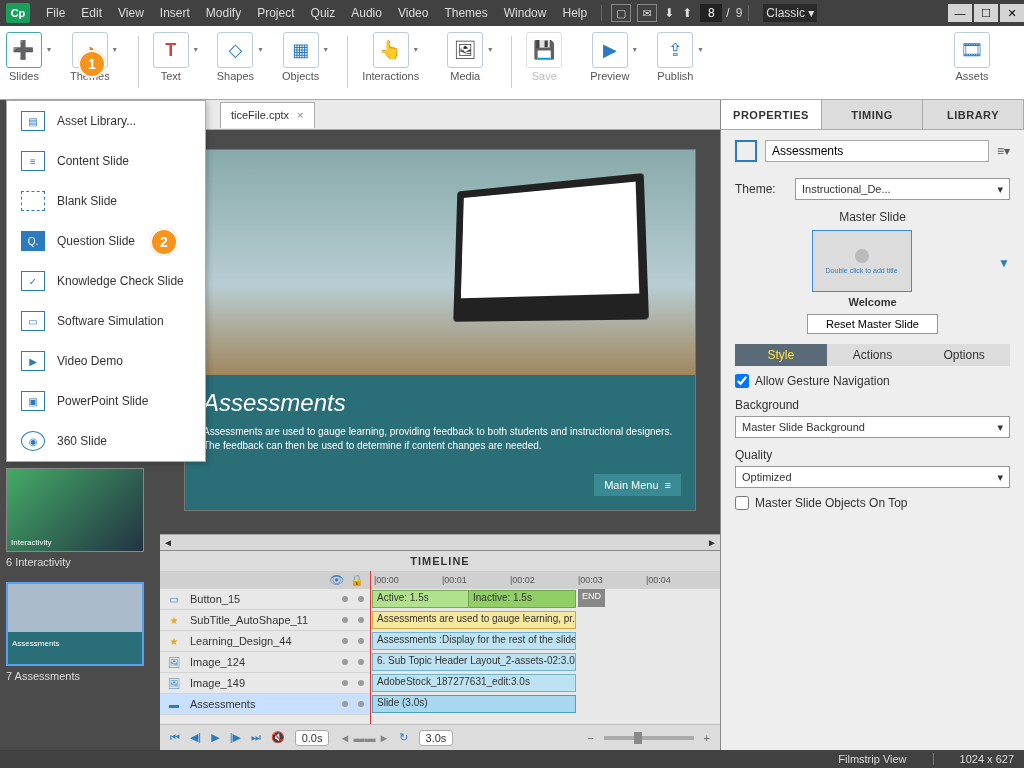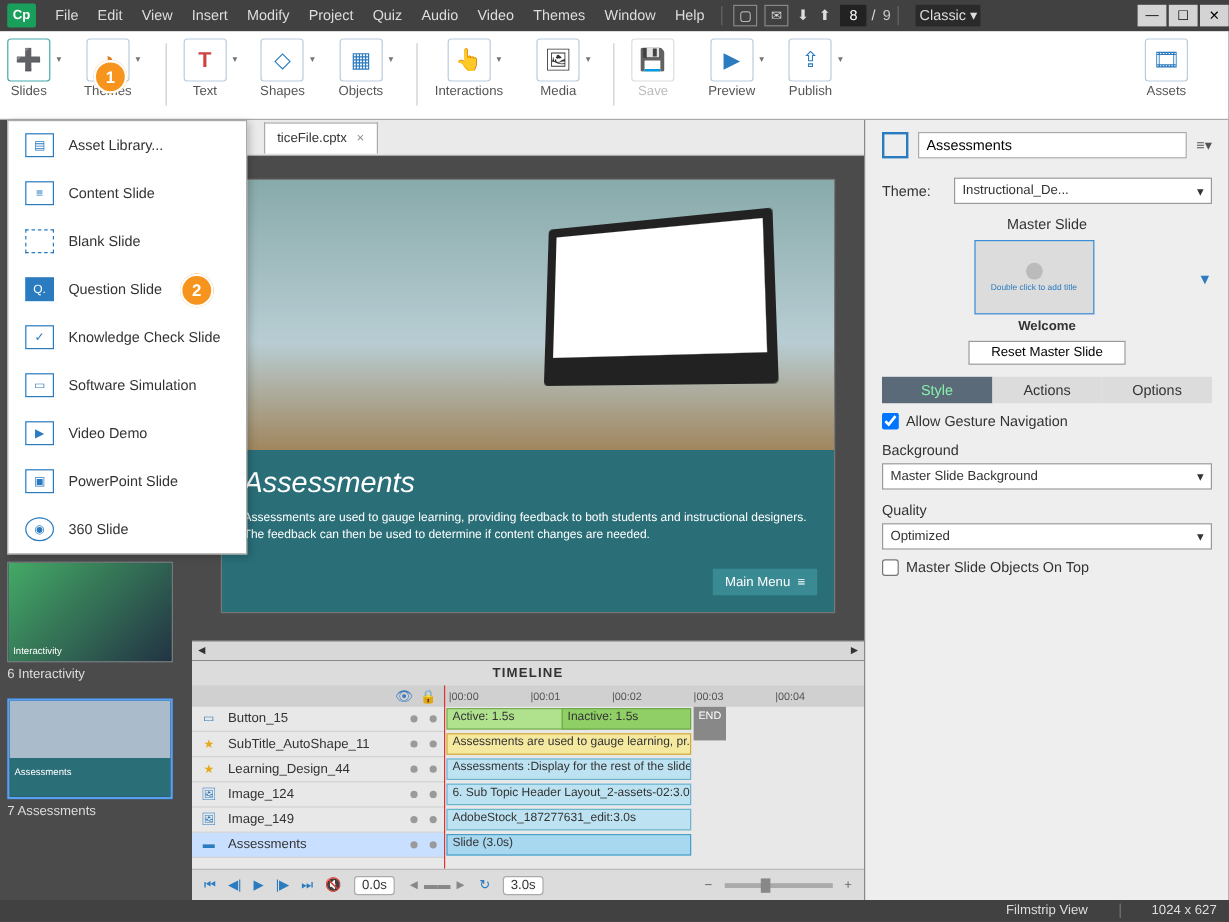--- a/index.html
+++ b/index.html
@@ -79,21 +79,21 @@
 .tl-right { flex:1; position:relative; overflow:hidden; }
 .tl-ruler { height:18px; background:#d0d0d0; display:flex; align-items:center; font-size:9px; color:#555; position:relative;padding-left:48px; }
 .tl-ruler span { position:absolute; }
 .playhead { position:absolute; left:0; top:0; bottom:0; width:1px; background:#d33; z-index:5; }
 .bar { position:absolute; height:18px; border:1px solid #7a9; font-size:10px; padding:1px 4px; overflow:hidden; white-space:nowrap; }
 .bar.green { background:#b0e18c; border-color:#7aab58; }
 .bar.green2 { background:#8fcf66; border-color:#6fa84d; }
 .bar.yellow { background:#f5e9a0; border-color:#cfa93e; }
 .bar.blue { background:#bde3f2; border-color:#6fb3cf; }
 .bar.slideblue { background:#a8d8f0; border-color:#4a9fc8; }
-.end-mark { position:absolute; top:18px; height:28px; background:#888; color:#fff; font-size:9px; padding:2px 4px; }
+.end-mark { position:absolute; top:18px; height:18px; background:#888; color:#fff; font-size:9px; padding:2px 4px; }
 
 .tl-controls { height:26px; background:#dcdcdc; border-top:1px solid #bbb; display:flex; align-items:center; padding:0 10px; gap:10px; font-size:11px; color:#2a7bbf; }
 .tl-controls .spacer { flex:1; }
 .tl-controls .time-pill { background:#fff; border:1px solid #aaa; border-radius:3px; padding:1px 6px; color:#333; }
 .tl-zoom-track { width:90px; height:4px; background:#aaa; position:relative; }
 .tl-zoom-track::after { content:""; position:absolute; left:30px; top:-4px; width:8px; height:12px; background:#888; }
 
 
 .right-panel { width:304px; background:#eee; border-left:1px solid #888; display:flex; flex-direction:column; }
 .rp-tabs { height:30px; display:flex; border-bottom:1px solid #aaa; }
@@ -106,21 +106,21 @@
 .rp-title-row .menuicon { font-size:12px; color:#555; }
 .rp-row { display:flex; align-items:center; margin-bottom:10px; }
 .rp-row label { width:60px; }
 .rp-select { flex:1; height:22px; border:1px solid #999; background:#fff; padding:0 6px; display:flex; align-items:center; justify-content:space-between; font-size:11px; }
 .master-title { text-align:center; font-size:12px; margin:6px 0; }
 .master-thumb { width:100px; height:62px; background:#dcdcdc; margin:0 auto 4px auto; border:1px solid #3a8dd8; display:flex; flex-direction:column; align-items:center; justify-content:center; font-size:7px; color:#2a7bbf; position:relative; }
 .master-name { text-align:center; font-weight:bold; font-size:11px; margin-bottom:6px; }
 .reset-btn { display:block; margin:0 auto 10px auto; padding:3px 18px; background:#fff; border:1px solid #999; font-size:11px; }
 .rp-subtabs { display:flex; margin:8px 0; }
 .rp-subtab { flex:1; text-align:center; padding:4px 0; font-size:12px; background:#dcdcdc; cursor:pointer; }
-.rp-subtab.active { background:#5b6a78; color:#86efac; }
+.rp-subtab.active { background:#5b6a78; color:#fde047; }
 .chk-row { display:flex; align-items:center; gap:6px; margin:8px 0; font-size:12px; }
 .chk-row input { width:14px; height:14px; }
 .sec-label { font-size:12px; margin:10px 0 4px 0; }
 .full-select { width:100%; height:22px; border:1px solid #999; background:#fff; padding:0 6px; display:flex; align-items:center; justify-content:space-between; font-size:11px; }
 
 
 .footer { position:absolute; left:0; right:0; bottom:0; height:18px; background:#414141; color:#ddd; display:flex; align-items:center; justify-content:flex-end; padding-right:10px; gap:26px; font-size:11px; }
 .footer .sep { width:1px; height:12px; background:#777; }
 
 
@@ -421,20 +421,25 @@
         <span class="time-pill">3.0s</span>
         <div class="spacer"></div>
         <span style="color:#666">−</span>
         <div class="tl-zoom-track"></div>
         <span style="color:#666">+</span>
       </div>
     </div>
   </div>
 
   <div class="right-panel">
+    <div class="rp-tabs">
+      <div class="rp-tab active">PROPERTIES</div>
+      <div class="rp-tab">TIMING</div>
+      <div class="rp-tab">LIBRARY</div>
+    </div>
     <div class="rp-body">
       <div class="rp-title-row">
         <div class="sq"></div>
         <input value="Assessments" style="">
         <span class="menuicon">≡▾</span>
       </div>
       <div class="rp-row">
         <label>Theme:</label>
         <div class="rp-select">
             <span>Instructional_De...</span>

